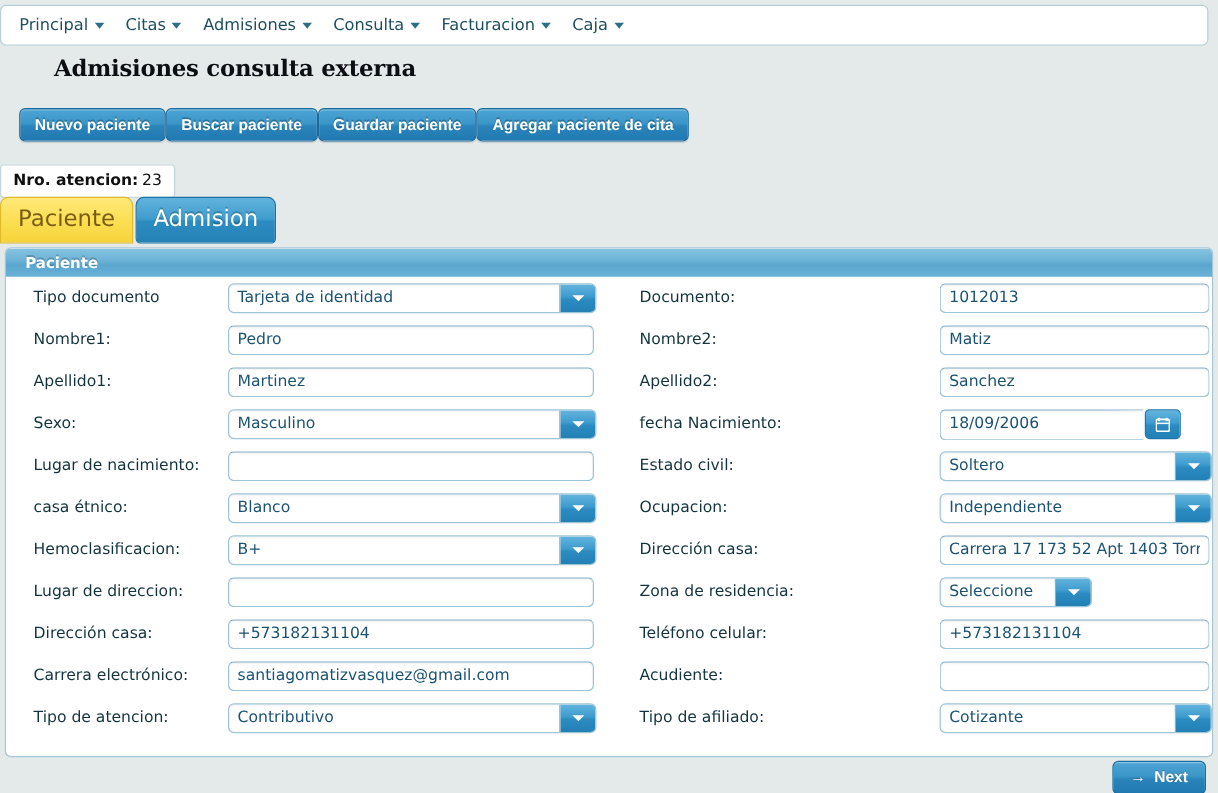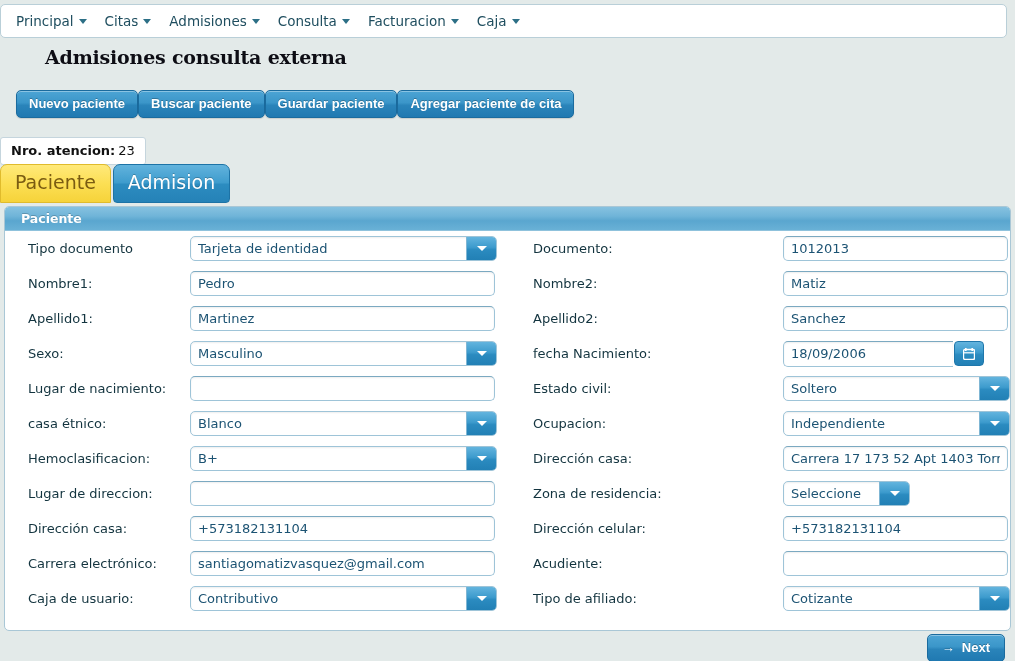--- a/index.html
+++ b/index.html
@@ -386,21 +386,21 @@
             <input type="text" class="txt w-left" value="+573182131104" style="">
           </div>
         </div>
         <div class="row">
           <div class="row-label">Carrera electrónico:</div>
           <div class="field-wrap">
             <input type="text" class="txt w-left" value="santiagomatizvasquez@gmail.com" style="">
           </div>
         </div>
         <div class="row">
-          <div class="row-label">Caja de usuario:</div>
+          <div class="row-label">Tipo de atencion:</div>
           <div class="field-wrap">
             <div class="sel sel-left">
               <div class="sel-text">Contributivo</div>
               <div class="sel-btn">
                 <span class="dn"></span>
               </div>
             </div>
           </div>
         </div>
       </div>
@@ -472,21 +472,21 @@
           <div class="field-wrap">
             <div class="sel sel-narrow">
               <div class="sel-text">Seleccione</div>
               <div class="sel-btn">
                 <span class="dn"></span>
               </div>
             </div>
           </div>
         </div>
         <div class="row">
-          <div class="row-label">Dirección celular:</div>
+          <div class="row-label">Teléfono celular:</div>
           <div class="field-wrap">
             <input type="text" class="txt w-right" value="+573182131104" style="">
           </div>
         </div>
         <div class="row">
           <div class="row-label">Acudiente:</div>
           <div class="field-wrap">
             <input type="text" class="txt w-right" value="" style="">
           </div>
         </div>

